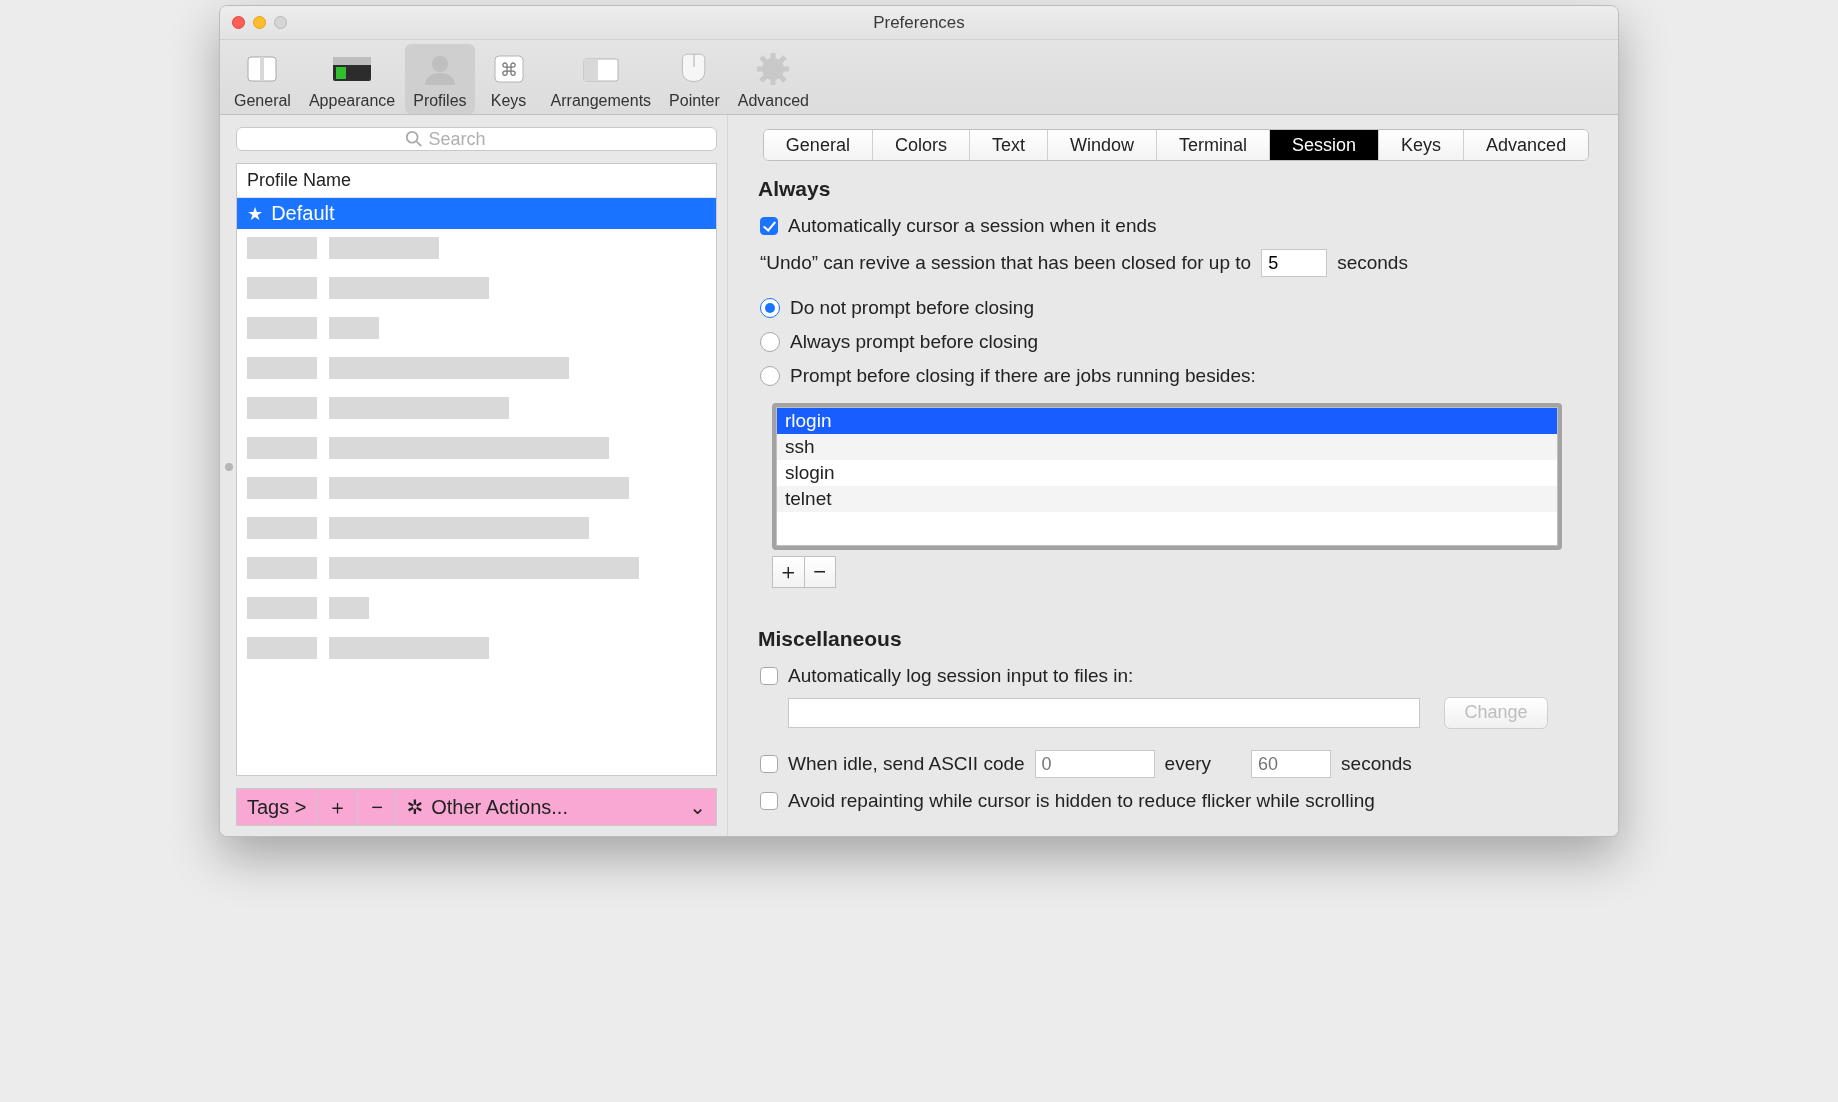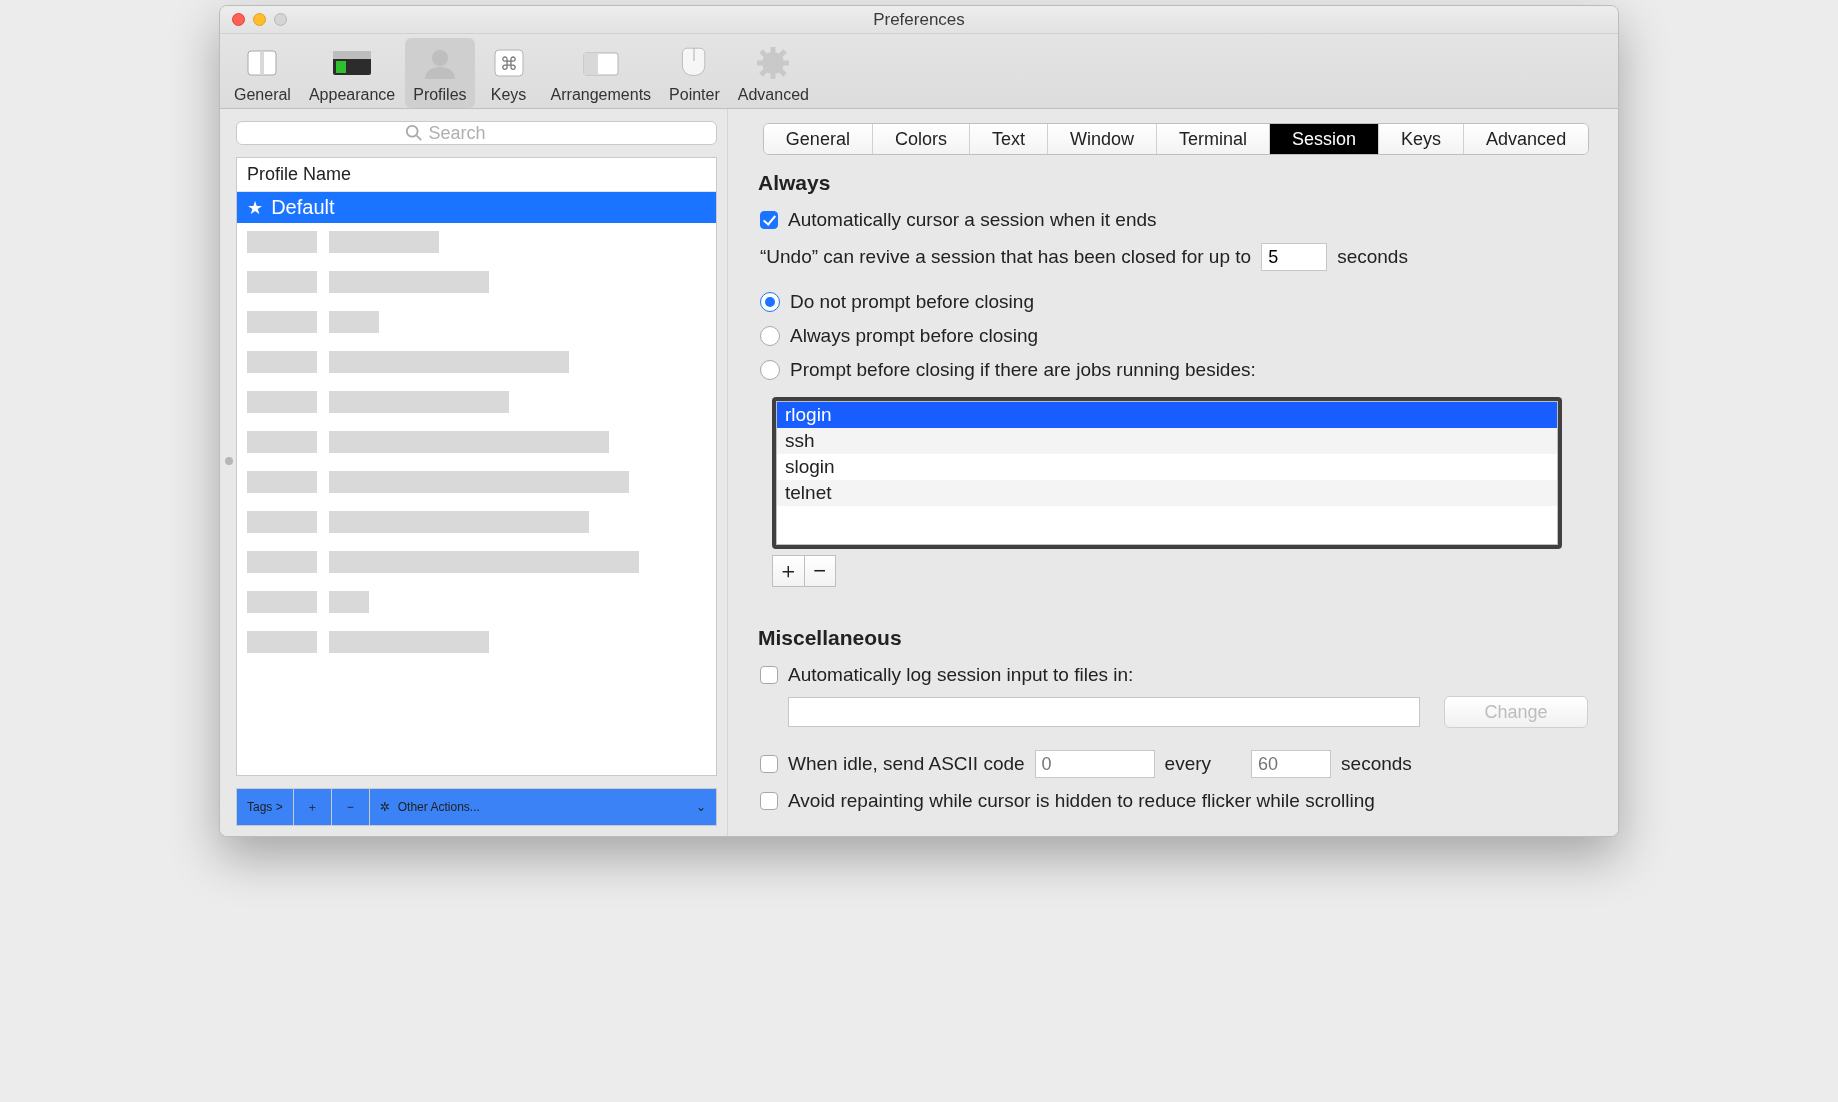--- a/index.html
+++ b/index.html
@@ -21,21 +21,21 @@
     border: 1px solid #bcbcbc;
     border-radius: 8px;
     box-shadow: 0 20px 50px rgba(0,0,0,0.3);
     overflow: hidden;
     display: flex;
     flex-direction: column;
     margin-top: 5px;
   }
   
   .titlebar {
-    height: 28px;
+    height: 34px;
     background: linear-gradient(#ededed, #e2e2e2);
     display: flex;
     align-items: center;
     position: relative;
     border-bottom: 1px solid #d0d0d0;
   }
   .traffic-lights {
     display: flex;
     gap: 8px;
     padding-left: 12px;
@@ -159,23 +159,23 @@
     display:flex;
     align-items:stretch;
     height: 38px;
     background:#fff;
     border:1px solid #c9c9c9;
   }
   .left-bottom .seg {
     padding: 0 10px;
     display:flex; align-items:center; justify-content:center;
     border-right:1px solid #c9c9c9;
-    font-size: 12px;
+    font-size: 20px;
     min-width: 38px;
-    background:#3b82f6;
+    background:#f9a8d4;
   }
   .left-bottom .seg.wide { flex:1; justify-content:flex-start; gap:8px;}
   .left-bottom .seg:last-child { border-right:none;}
   .chev { margin-left:auto; }
   .dot-handle {
     position:absolute;
     left: 5px;
     top: 348px;
     width:8px; height:8px; border-radius:50%;
     background:#b6b6b6;
@@ -239,21 +239,21 @@
   .radio.checked::after{content:"";width:10px;height:10px;border-radius:50%;background:#1a74ff;}
   .num-input {
     width:66px;height:28px;border:1px solid #c7c7c7;background:#fff;font-size:18px;
     padding:2px 6px;
   }
   .num-input.wide{width:120px;}
   .num-input.disabled{color:#b6b6b6;}
   .jobs-box {
     margin-top:10px;
     margin-left:14px;
-    border:4px solid #404040;
+    border:4px solid #a3a3a3;
     border-radius:4px;
     background:#fff;
     height:155px;
     overflow:hidden;
     width: 790px;
   }
   .jobs-inner{border:1px solid #bfbfbf;height:100%;}
   .job-row{
     padding:2px 8px;font-size:19px;
   }
@@ -268,21 +268,21 @@
     background:linear-gradient(#ffffff,#f2f2f2);
   }
   .addremove .btn{flex:1;display:flex;align-items:center;justify-content:center;font-size:22px;border-right:1px solid #bfbfbf;}
   .addremove .btn:last-child{border-right:none;}
 
   .path-input{
     margin-left:28px;
     height:30px;width:632px;border:1px solid #c7c7c7;background:#fff;
   }
   .change-btn{
-    height:32px;width:144px;border:1px solid #cfcfcf;border-radius:6px;
+    height:32px;width:104px;border:1px solid #cfcfcf;border-radius:6px;
     background:linear-gradient(#ffffff,#f0f0f0);color:#bdbdbd;font-size:18px;
     display:flex;align-items:center;justify-content:center;margin-left:14px;
   }
   .star{font-size:18px;}
 </style>
 </head>
 <body>
 
 <div class="window">
 

